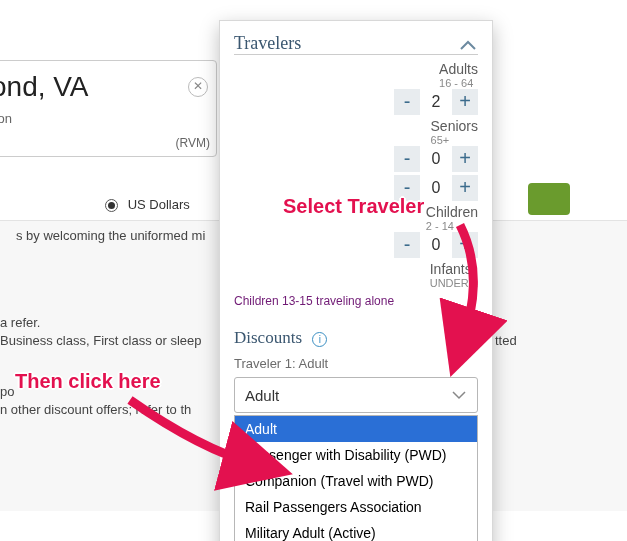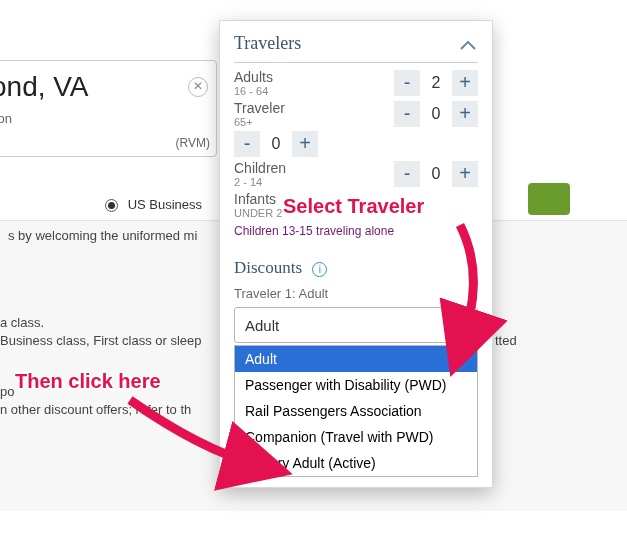--- a/index.html
+++ b/index.html
@@ -15,23 +15,23 @@
   .bg-usd .radio{display:inline-block;width:11px;height:11px;border:1px solid #555;border-radius:50%;vertical-align:middle;margin-right:6px;position:relative;}
   .bg-usd .radio::after{content:"";position:absolute;left:2px;top:2px;width:7px;height:7px;background:#333;border-radius:50%;}
   .bg-band{position:absolute;left:0;top:220px;width:627px;height:290px;background:#f7f7f7;border-top:1px solid #e3e3e3;}
   .bg-text{position:absolute;font-size:13px;color:#444;}
   .green-btn{position:absolute;left:528px;top:183px;width:42px;height:32px;background:#6a9b2d;border-radius:4px;}
 
   
   .panel{position:absolute;left:219px;top:20px;width:272px;background:#fff;border:1px solid #d8d8d8;
          box-shadow:0 6px 18px rgba(0,0,0,0.25);}
   .panel .inner{padding:12px 14px 10px 14px;}
-  .phead{font-size:18px;color:#3b5770;font-family:Georgia,serif;border-bottom:1px solid #ccc;padding-bottom:8px;margin-bottom:6px;position:relative;}
+  .phead{font-size:18px;color:#3b5770;font-family:Georgia,serif;border-bottom:1px solid #ccc;padding-bottom:0;margin-bottom:6px;position:relative;}
   .phead .chev{position:absolute;right:2px;top:4px;}
-  .row{display:flex;align-items:center;margin:3px 0;}
+  .row{display:flex;align-items:flex-end;margin:3px 0;flex-direction:column;}
   .row .lab{flex:1;}
   .lab .t1{font-size:14px;color:#5b5b5b;}
   .lab .t2{font-size:11px;color:#8a8a8a;}
   .counter{display:flex;align-items:center;}
   .counter .btn{width:26px;height:26px;background:#e8ecef;color:#3b6b8c;font-size:20px;line-height:24px;text-align:center;cursor:pointer;user-select:none;}
   .counter .num{width:32px;height:26px;line-height:26px;text-align:center;font-size:16px;color:#333;}
   .alone{font-size:12px;color:#701a75;margin-top:5px;}
   .disc{font-size:17px;color:#3b5770;font-family:Georgia,serif;margin-top:20px;}
   .disc .info{display:inline-block;width:13px;height:13px;border:1px solid #3b8fc3;border-radius:50%;color:#3b8fc3;font-size:10px;line-height:13px;text-align:center;margin-left:6px;font-family:Arial;}
   .trav1{font-size:13px;color:#6b6b6b;margin-top:8px;}
@@ -56,28 +56,28 @@
 
   <div class="bg-station-box">
     <div class="city">ond, VA</div>
     <div class="station">tion</div>
     <div class="clearx">✕</div>
     <div class="code">(RVM)</div>
   </div>
 
   <div class="bg-usd">
     <span class="radio"></span>
-    <span>US Business</span>
+    <span>US Dollars</span>
   </div>
 
   <div class="bg-band"></div>
   <div class="green-btn"></div>
 
-  <div class="bg-text" style="left:8px;top:228px;">s by welcoming the uniformed mi</div>
-  <div class="bg-text" style="left:0;top:315px;">a class.</div>
+  <div class="bg-text" style="left:16px;top:228px;">s by welcoming the uniformed mi</div>
+  <div class="bg-text" style="left:0;top:315px;">a refer.</div>
   <div class="bg-text" style="left:0;top:333px;">Business class, First class or sleep</div>
   <div class="bg-text" style="left:495px;top:333px;">tted</div>
   <div class="bg-text" style="left:0;top:384px;">po</div>
   <div class="bg-text" style="left:0;top:402px;">n other discount offers; refer to th</div>
 
   <div class="panel">
     <div class="inner">
       <div class="phead">
         <span>Travelers</span>
         <span class="chev">
@@ -94,21 +94,21 @@
         </div>
         <div class="counter">
           <div class="btn">-</div>
           <div class="num">2</div>
           <div class="btn">+</div>
         </div>
       </div>
 
       <div class="row">
         <div class="lab">
-          <div class="t1">Traveler</div>
+          <div class="t1">Seniors</div>
           <div class="t2">65+</div>
         </div>
         <div class="counter">
           <div class="btn">-</div>
           <div class="num">0</div>
           <div class="btn">+</div>
         </div>
       </div>
 
       <div class="row">
@@ -151,22 +151,22 @@
         <span class="chev">
           <svg width="16" height="16">
               <path d="M2 5 L8 11 L14 5" stroke="#888" stroke-width="1.5" fill="none"></path>
             </svg>
         </span>
       </div>
 
       <div class="options">
         <div class="opt hl">Adult</div>
         <div class="opt">Passenger with Disability (PWD)</div>
+        <div class="opt">Companion (Travel with PWD)</div>
         <div class="opt">Rail Passengers Association</div>
-        <div class="opt">Companion (Travel with PWD)</div>
         <div class="opt">Military Adult (Active)</div>
       </div>
     </div>
   </div>
 
   <div class="anno anno1">Select Traveler</div>
   <div class="anno anno2">Then click here</div>
 
   <svg class="arrow" style="left:440px;top:225px;" width="60" height="130">
     <defs>

